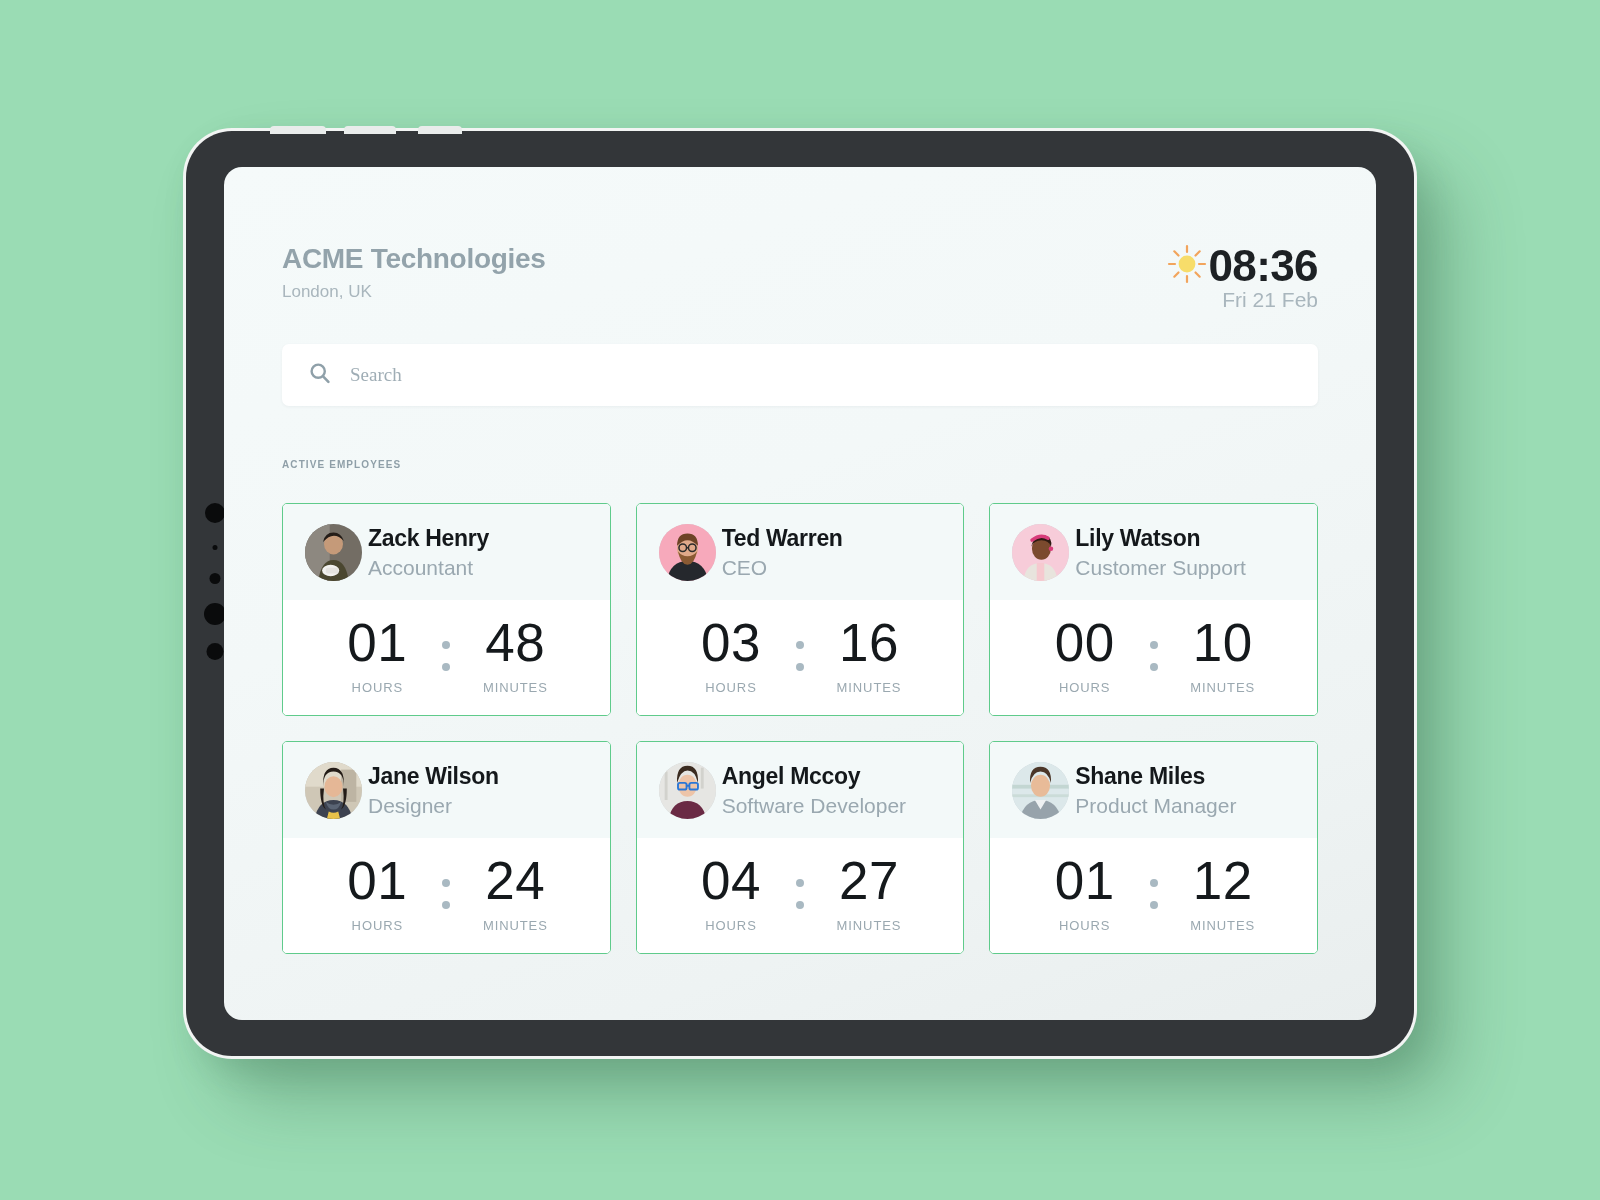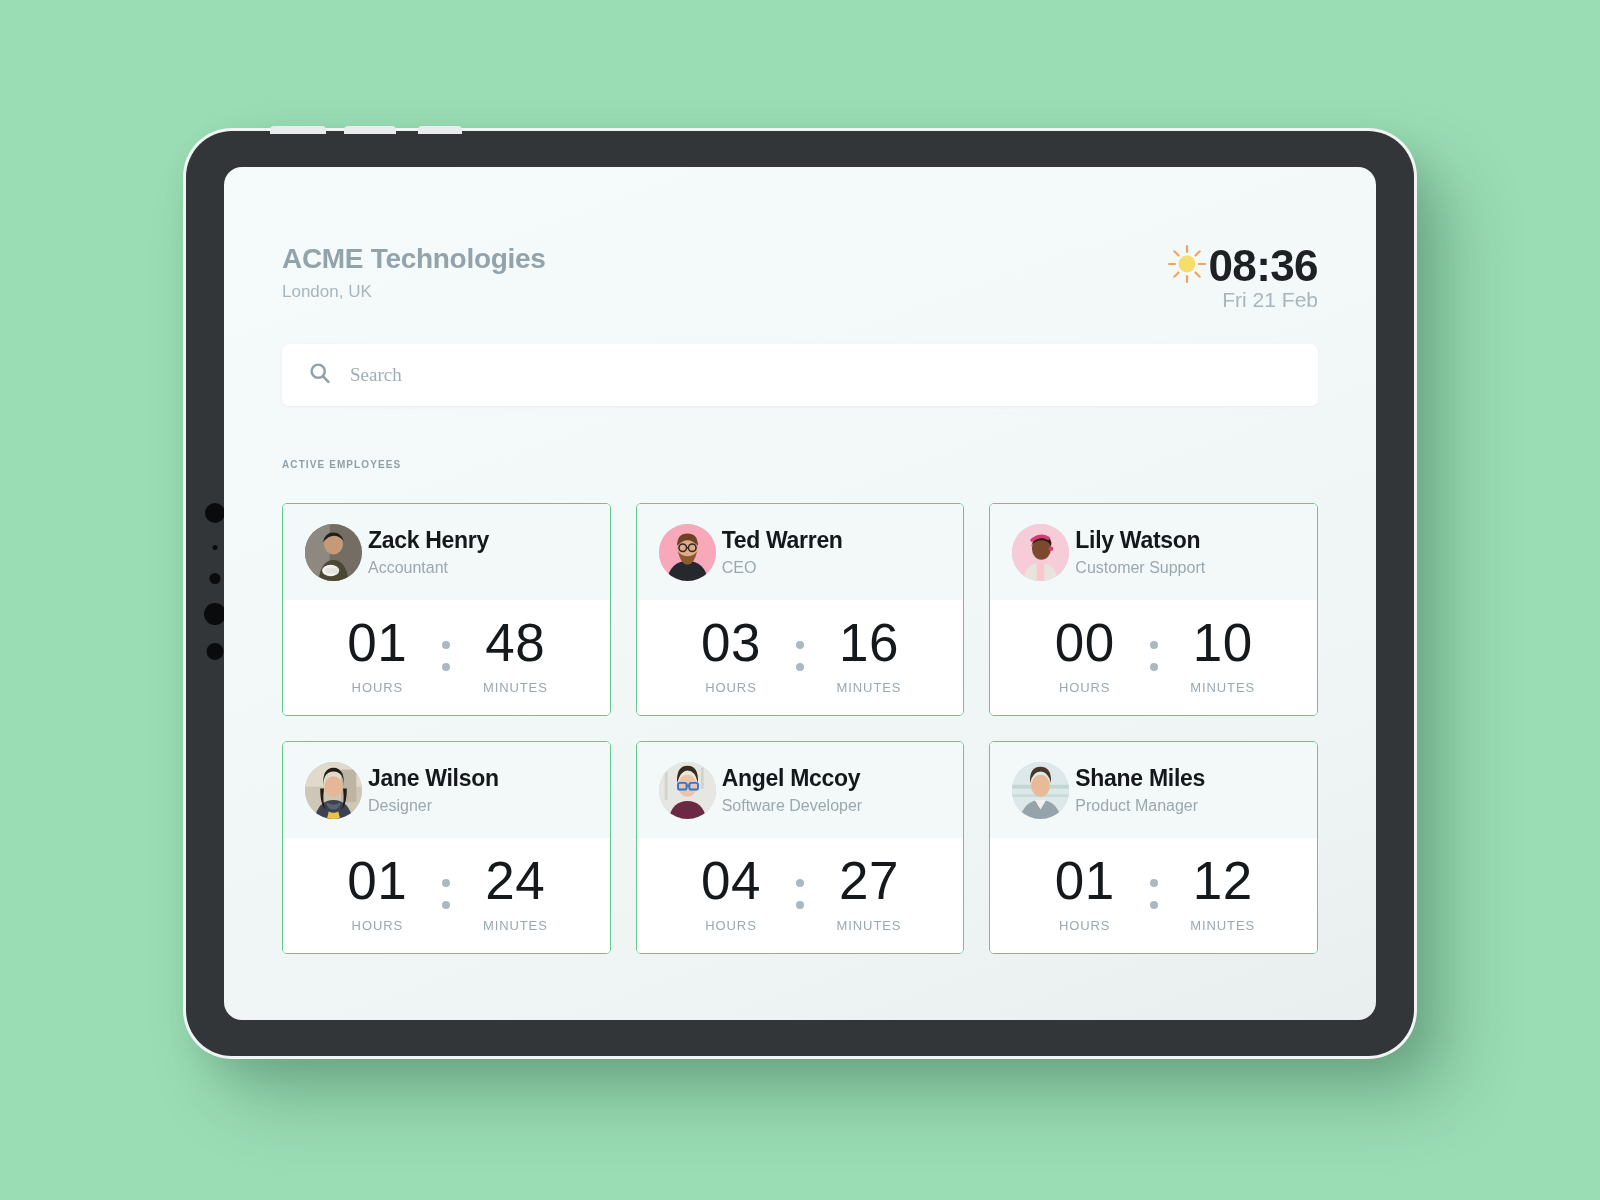--- a/index.html
+++ b/index.html
@@ -216,21 +216,21 @@
   .who { min-width: 0; }
   .emp-name {
     font-size: 23px;
     font-weight: 700;
     color: #14181b;
     letter-spacing: -0.3px;
     line-height: 1.12;
     white-space: nowrap;
   }
   .emp-role {
-    font-size: 16px;
+    font-size: 21px;
     color: #9aa8b0;
     margin-top: 5px;
     line-height: 1.1;
     white-space: nowrap;
   }
 
   .card-timer {
     background: #ffffff;
     padding: 16px 0 20px 0;
     text-align: center;

